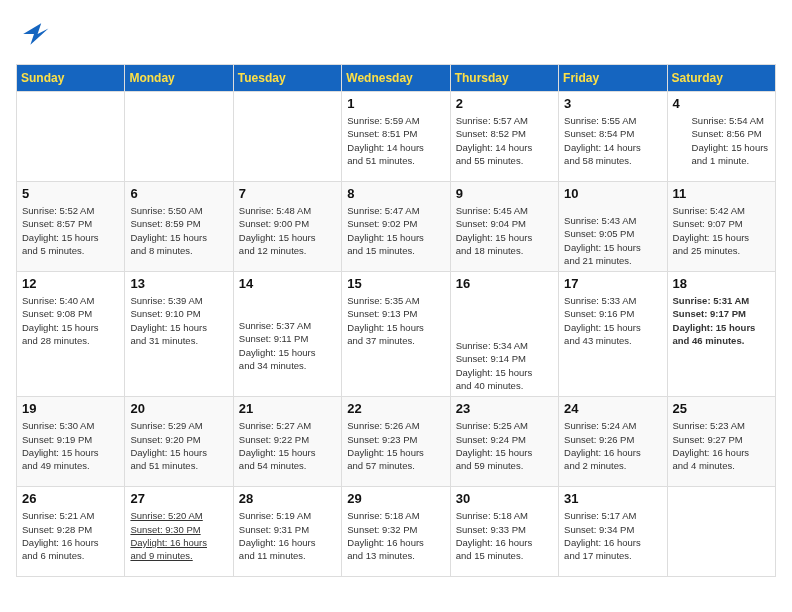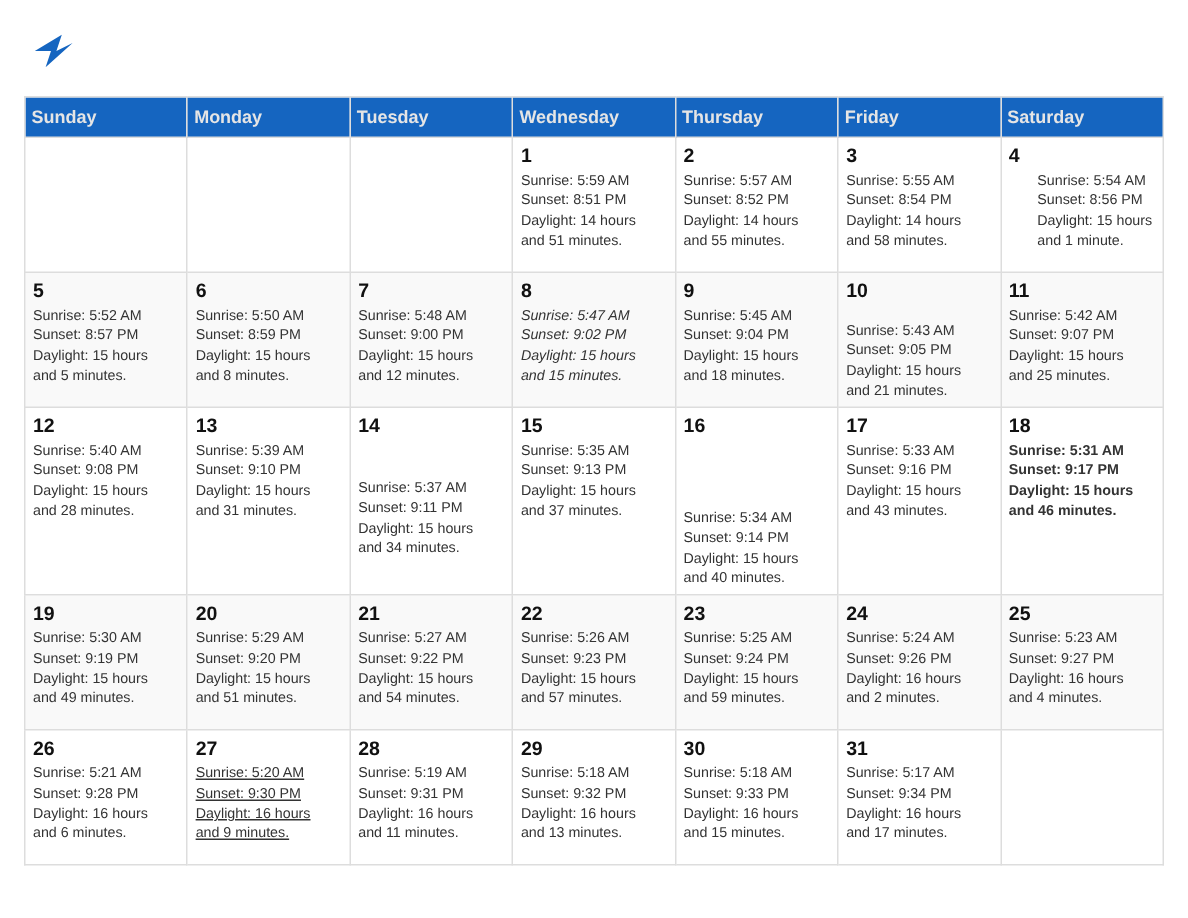--- a/index.html
+++ b/index.html
@@ -44,21 +44,21 @@
       font-size: 15px;
       color: #555;
     }
     table {
       width: 100%;
       border-collapse: collapse;
       table-layout: fixed;
     }
     thead tr th {
       background-color: #1565c0;
-      color: #e5e5e5;
+      color: #fde047;
       font-size: 12px;
       font-weight: bold;
       padding: 6px 4px;
       text-align: left;
       border: 1px solid #ddd;
     }
     tbody tr td {
       vertical-align: top;
       border: 1px solid #ddd;
       padding: 4px 5px;
@@ -168,21 +168,21 @@
         </td>
         <td>
           <div class="day-number">7</div>
           <div class="day-info" style="white-space: pre-line;">Sunrise: 5:48 AM
 Sunset: 9:00 PM
 Daylight: 15 hours
 and 12 minutes.</div>
         </td>
         <td>
           <div class="day-number">8</div>
-          <div class="day-info" style="white-space: pre-line; font-style: italic;">Sunrise: 5:47 AM
+          <div class="day-info" style="white-space: pre-line;">Sunrise: 5:47 AM
 Sunset: 9:02 PM
 Daylight: 15 hours
 and 15 minutes.</div>
         </td>
         <td>
           <div class="day-number">9</div>
           <div class="day-info" style="white-space: pre-line;">Sunrise: 5:45 AM
 Sunset: 9:04 PM
 Daylight: 15 hours
 and 18 minutes.</div>

